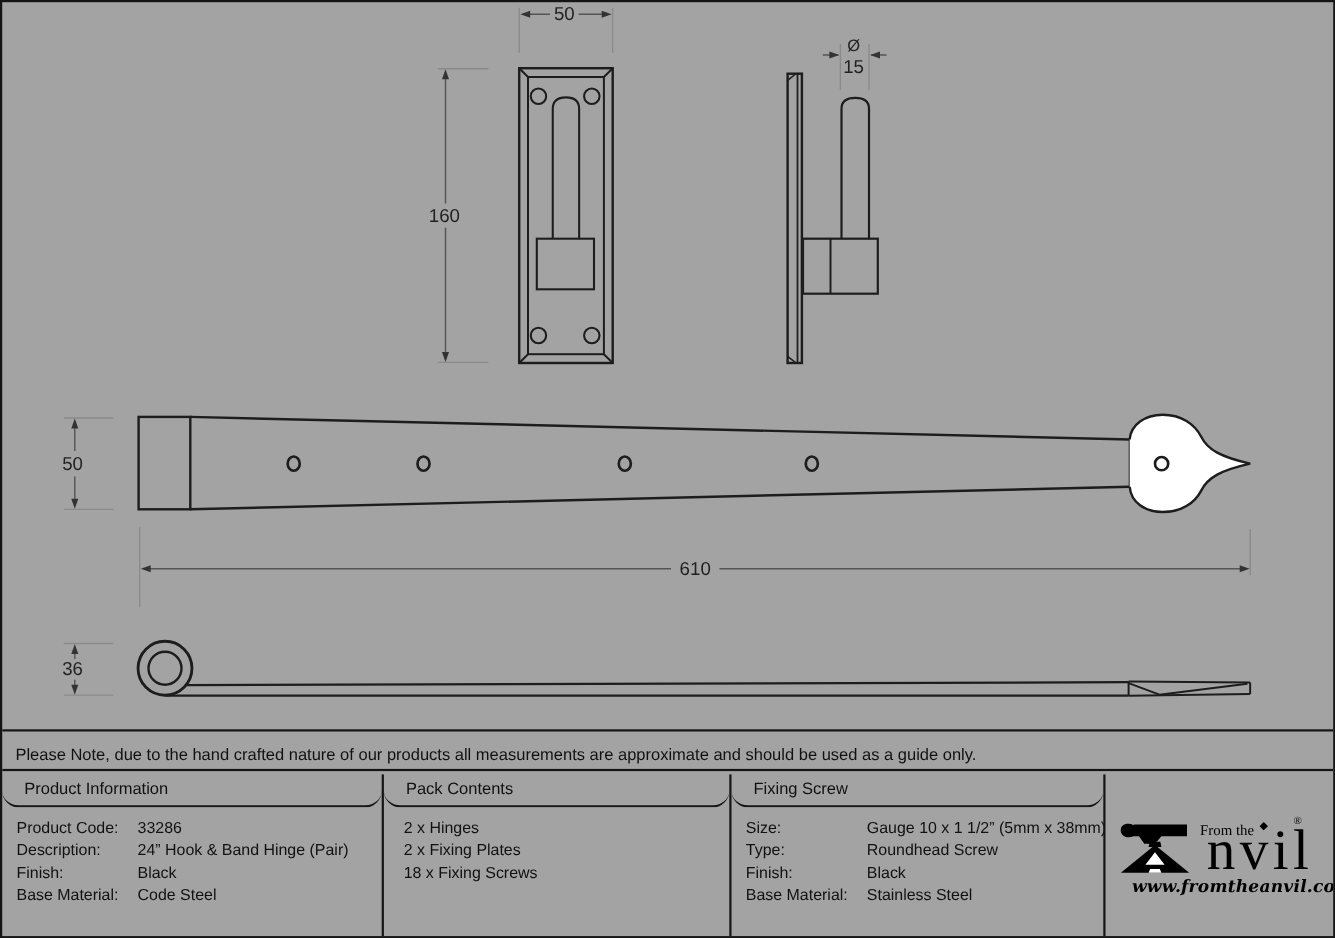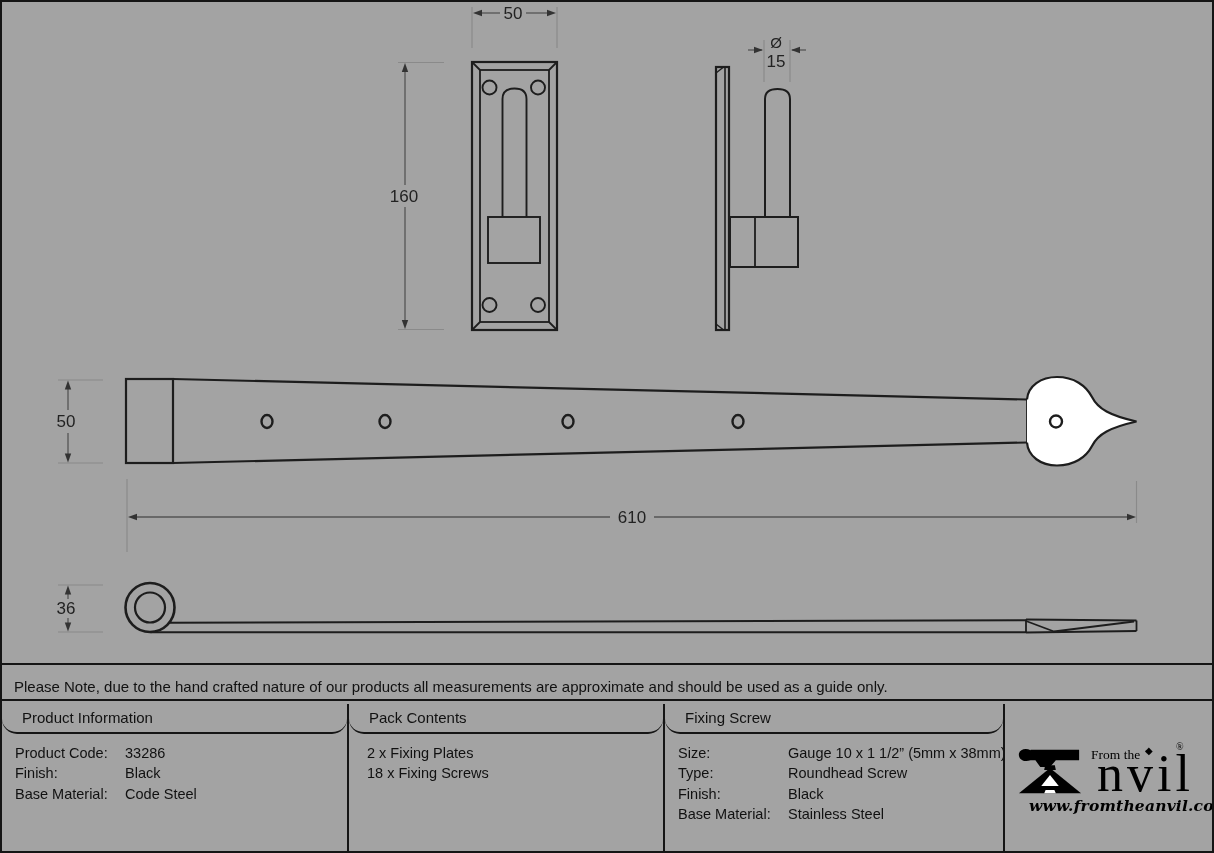--- a/index.html
+++ b/index.html
@@ -175,33 +175,38 @@
   <div class="info-table">
 
     <div class="col c1">
       <div class="col-header">Product Information</div>
       <div class="col-body">
         <div class="trow">
           <span class="tlabel">Product Code:</span>
           <span class="tvalue">33286</span>
         </div>
         <div class="trow">
+          <span class="tlabel">Description:</span>
+          <span class="tvalue">24” Hook &amp; Band Hinge (Pair)</span>
+        </div>
+        <div class="trow">
           <span class="tlabel">Finish:</span>
           <span class="tvalue">Black</span>
         </div>
         <div class="trow">
           <span class="tlabel">Base Material:</span>
           <span class="tvalue">Code Steel</span>
         </div>
       </div>
     </div>
 
     <div class="col col-b c2">
       <div class="col-header">Pack Contents</div>
       <div class="col-body">
+        <div class="trow">2 x Hinges</div>
         <div class="trow">2 x Fixing Plates</div>
         <div class="trow">18 x Fixing Screws</div>
       </div>
     </div>
 
     <div class="col col-b c3">
       <div class="col-header">Fixing Screw</div>
       <div class="col-body">
         <div class="trow">
           <span class="tlabel">Size:</span>

